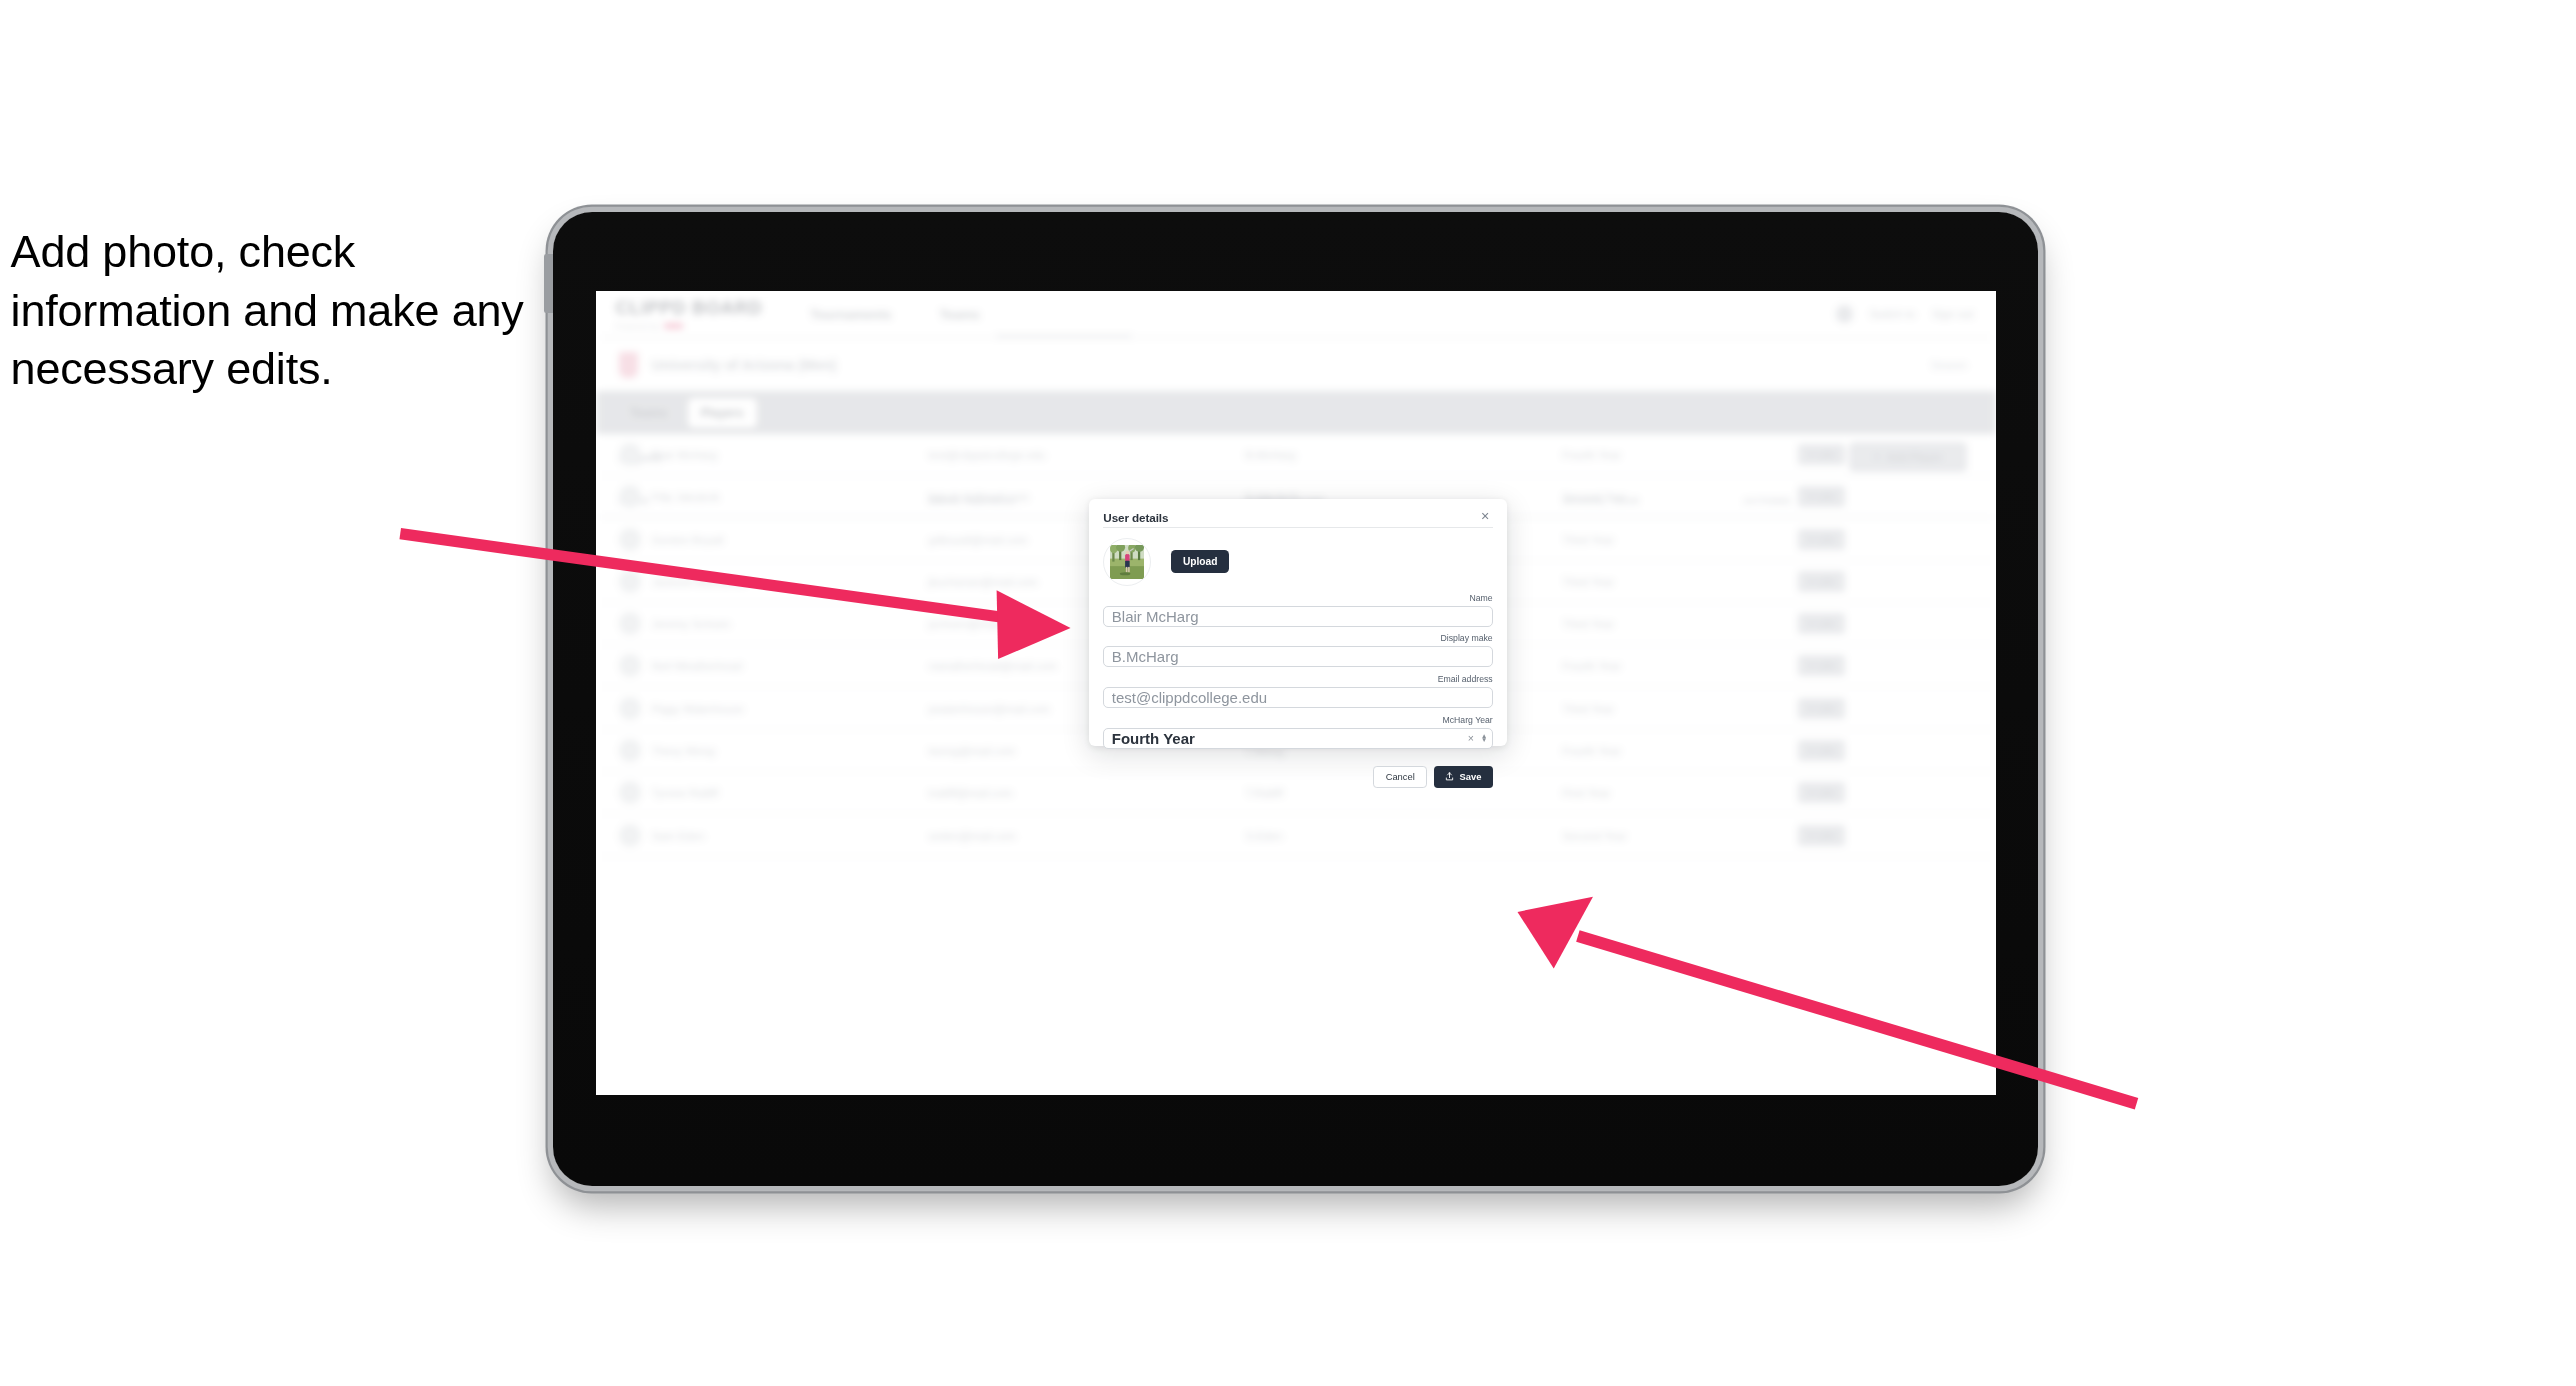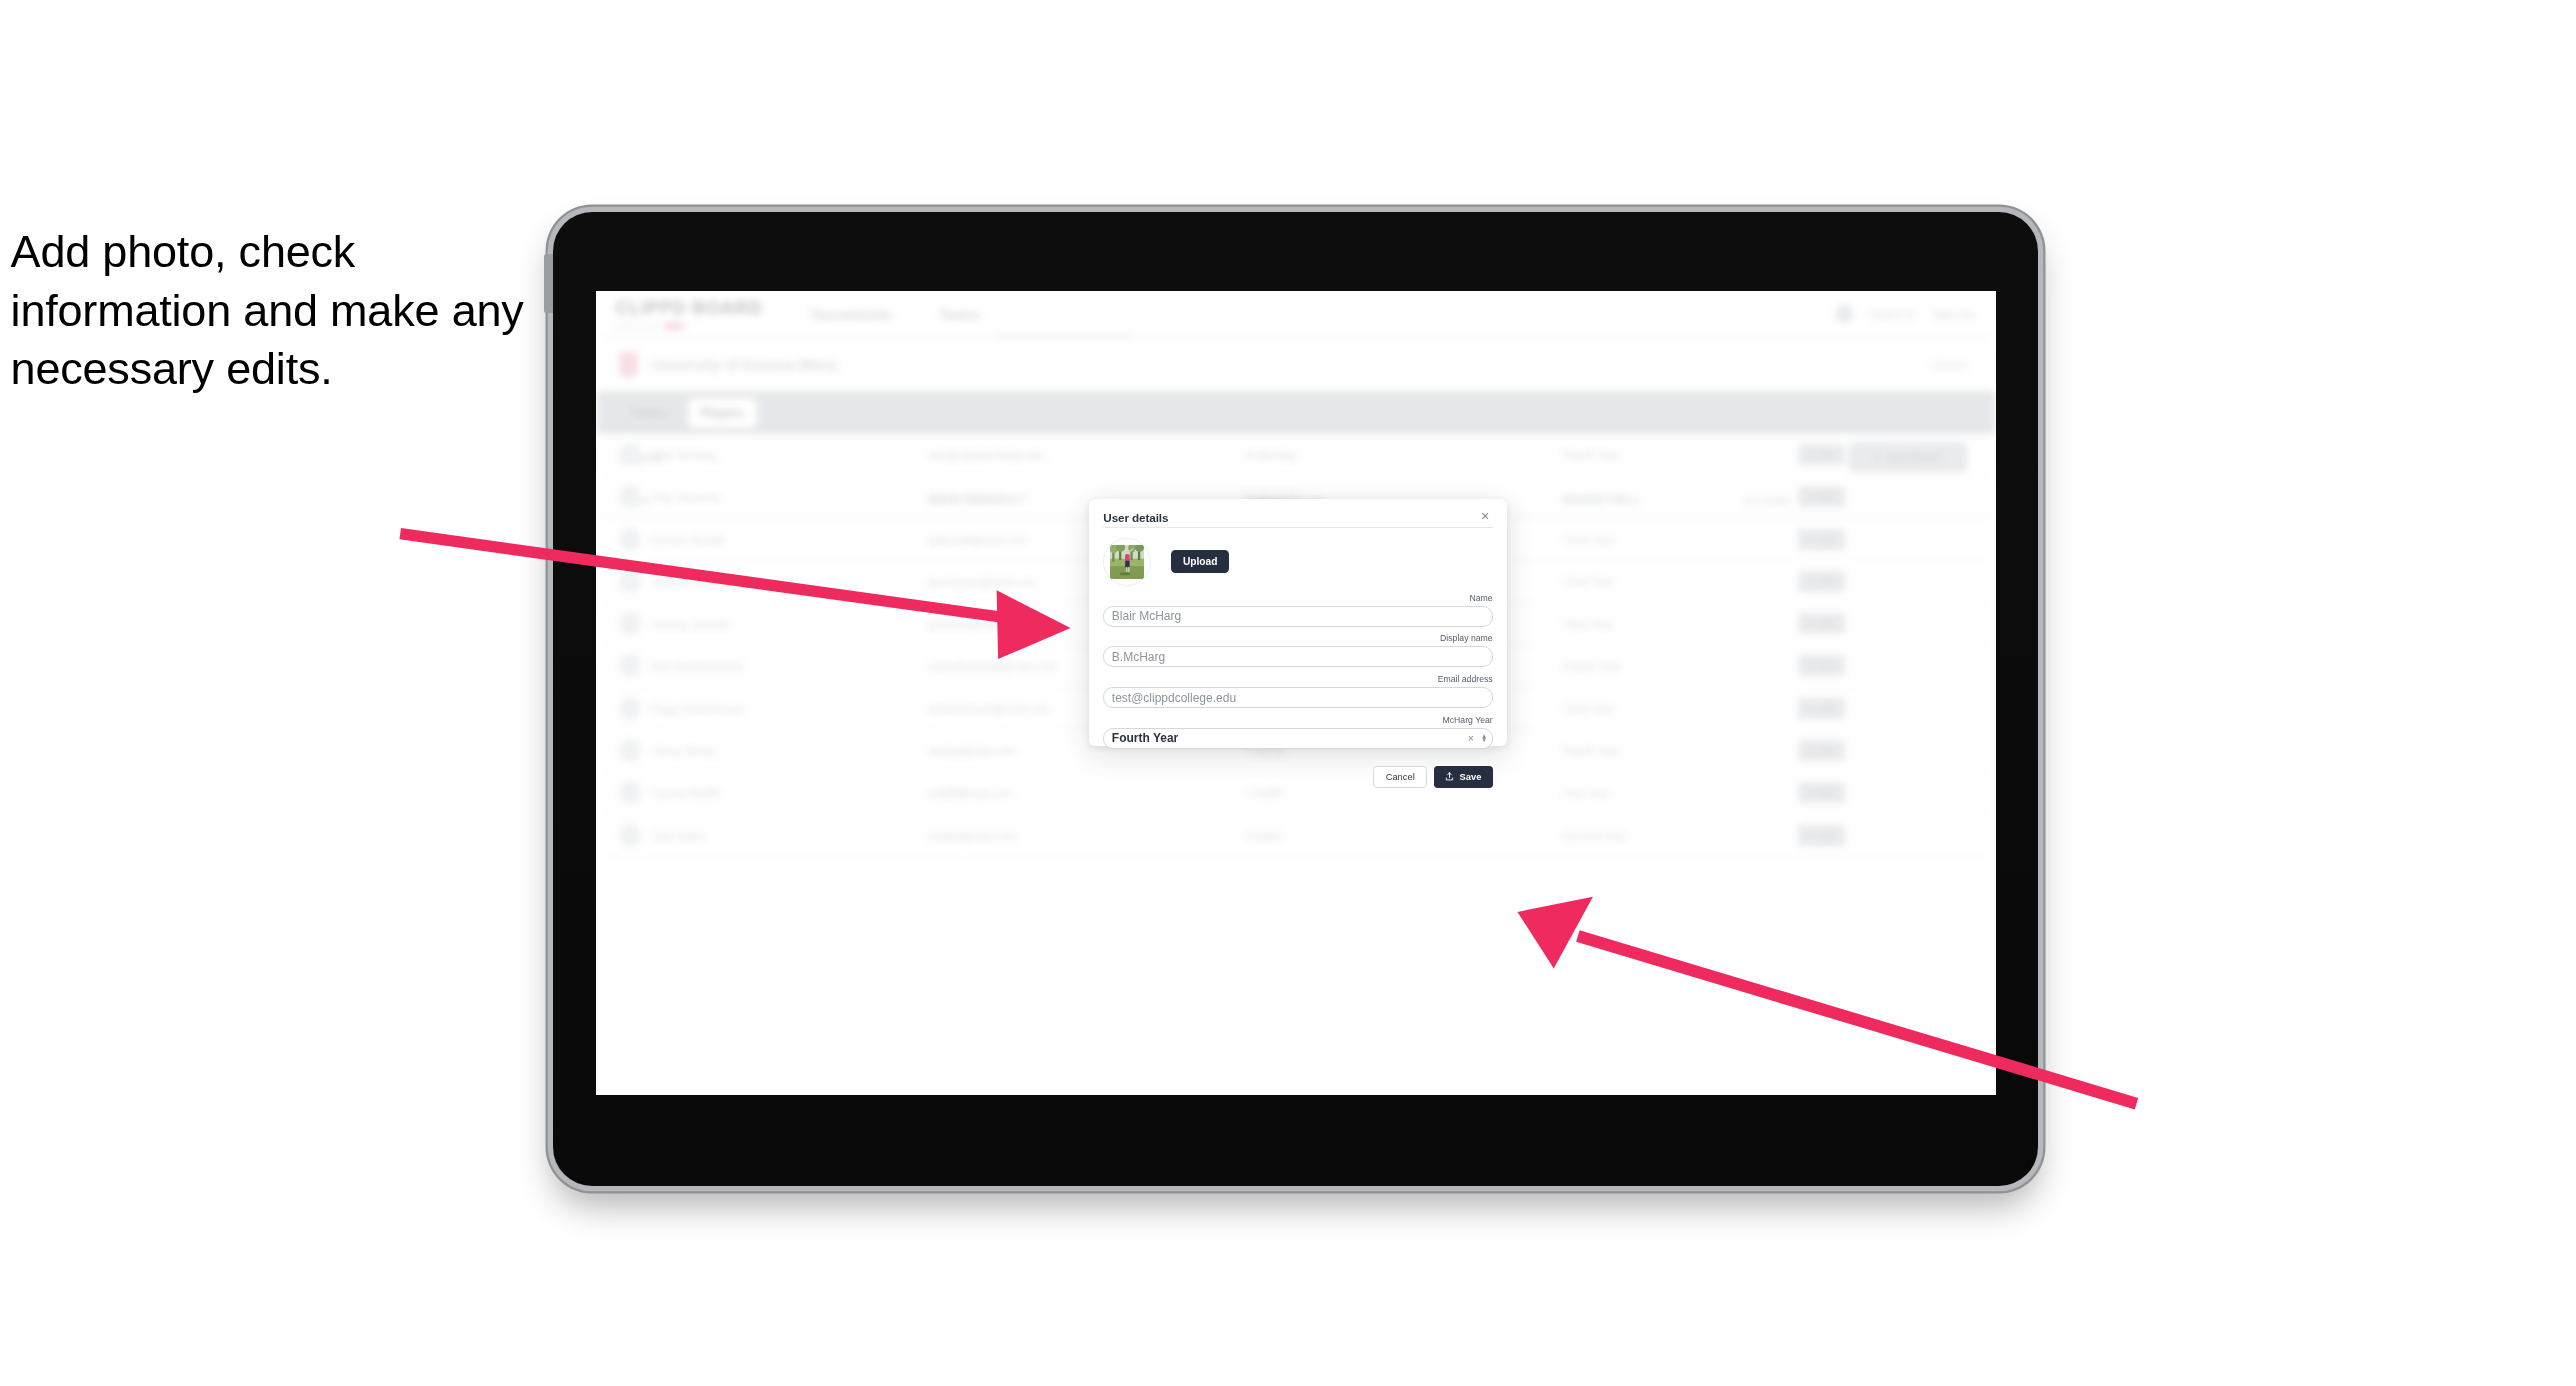--- a/index.html
+++ b/index.html
@@ -179,23 +179,23 @@
   .upload-btn {
     background:#252f3f; color:#fff; font-size:10.2px; font-weight:600;
     padding:6px 12px; border-radius:4.5px; border:none; cursor:pointer;
     font-family:"Liberation Sans", sans-serif;
   }
 
   .field { margin-top:6.8px; }
   .field-label { font-size:8.7px; color:#56606d; margin-bottom:3px; display:block;text-align:right; }
   .field-input {
     width:100%; height:21px;
-    border:0.8px solid #d4d8dd; border-radius:10px;
+    border:0.8px solid #d4d8dd; border-radius:5px;
     padding:0 7.5px;
-    font-size:12px; color:#8e959e;
+    font-size:15px; color:#8e959e;
     font-family:"Liberation Sans", sans-serif;
     background:#fff; outline:none;
   }
   .select-wrap { position:relative; }
   .select-input { color:#2c333d; font-weight:600; padding-right:42px; }
   .select-icons {
     position:absolute; right:6.8px; top:0; height:21px;
     display:flex; align-items:center; gap:8.3px;
     color:#8a9199; font-size:9.8px;
   }
@@ -469,21 +469,21 @@
           </div>
           <button class="upload-btn">Upload</button>
         </div>
 
         <div class="field">
           <label class="field-label">Name</label>
           <input class="field-input" value="Blair McHarg" style="">
         </div>
 
         <div class="field">
-          <label class="field-label">Display name</label>
+          <label class="field-label">Display make</label>
           <input class="field-input" value="B.McHarg" style="">
         </div>
 
         <div class="field">
           <label class="field-label">Email address</label>
           <input class="field-input" value="test@clippdcollege.edu" style="">
         </div>
 
         <div class="field">
           <label class="field-label">McHarg Year</label>

